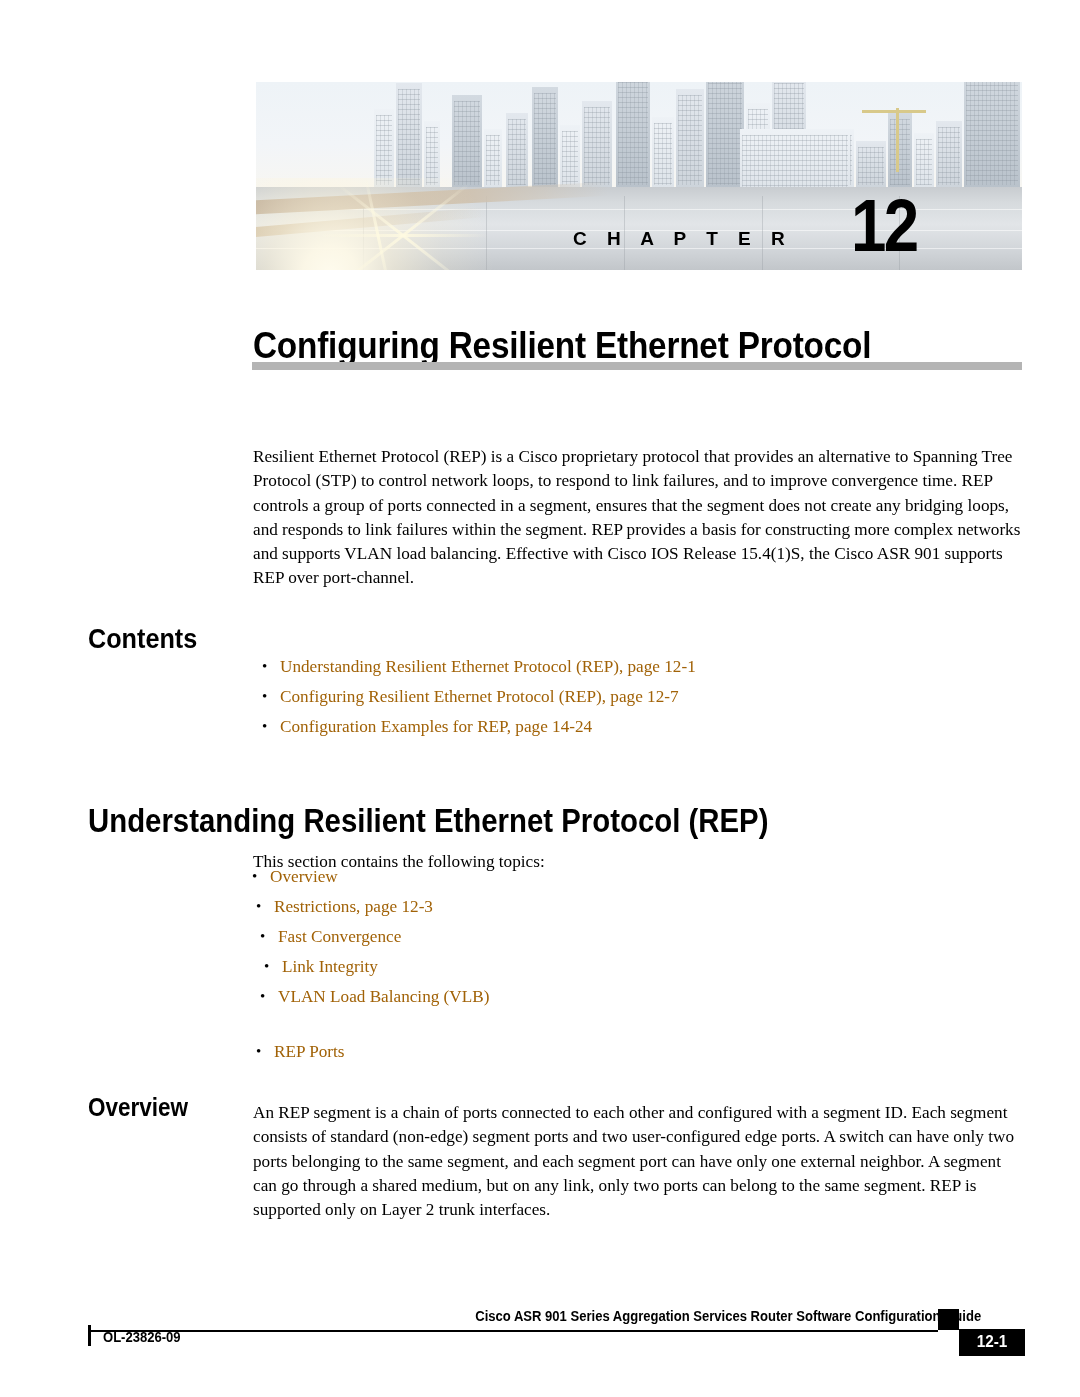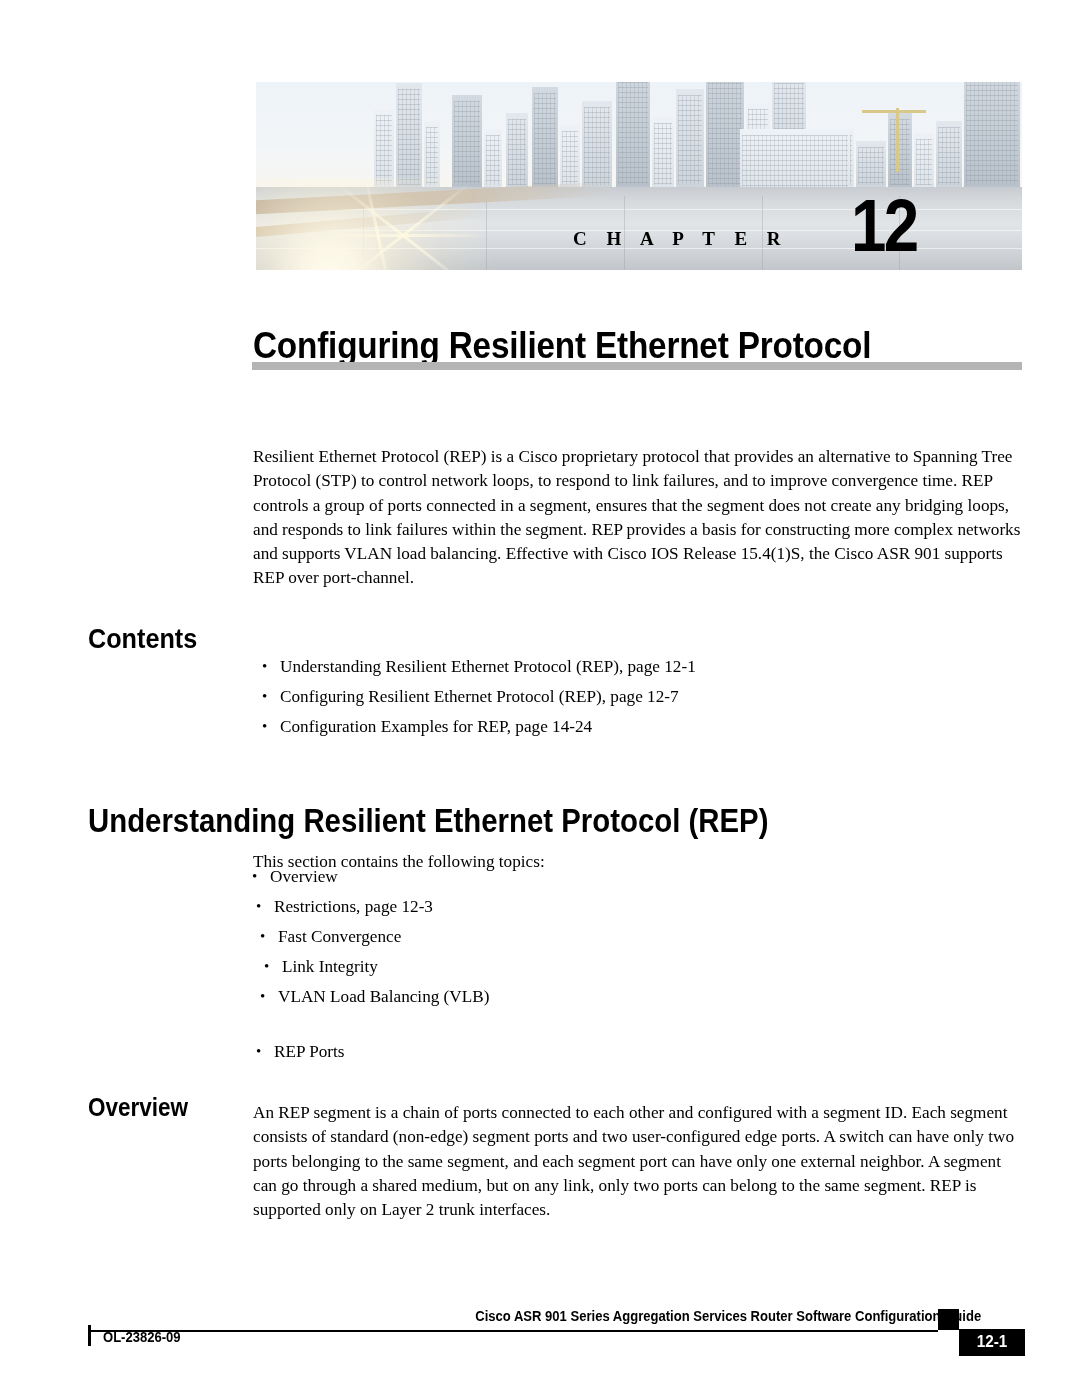--- a/index.html
+++ b/index.html
@@ -109,21 +109,21 @@
   }
   .crane {
     position: absolute;
     background: #d8c98a;
   }
 
   .chapter-word {
     position: absolute;
     left: 573px;
     top: 228px;
-    font-family: Liberation Serif, serif;
+    font-family: Liberation Sans, sans-serif;
     font-weight: bold;
     font-size: 19px;
     letter-spacing: 7.5px;
     color: #000000;
     z-index: 5;
   }
   .chapter-num {
     position: absolute;
     left: 851px;
     top: 189px;
@@ -233,21 +233,21 @@
   .bullet-list li::before {
     content: "\2022";
     position: absolute;
     left: 4px;
     top: -1px;
     font-size: 15px;
     color: #000000;
   }
   .bullet-list a,
   .bullet-list .lnk {
-    color: #000000;
+    color: #a16207;
     text-decoration: none;
   }
   
   #topics-list li:nth-child(1) { padding-left: 22px; }
   #topics-list li:nth-child(2) { padding-left: 26px; }
   #topics-list li:nth-child(3) { padding-left: 30px; }
   #topics-list li:nth-child(4) { padding-left: 34px; }
   #topics-list li:nth-child(5) { padding-left: 30px; }
   #topics-list li:nth-child(6) { padding-left: 26px; margin-top: 25px; }
   #topics-list li:nth-child(2)::before { left: 8px; }

